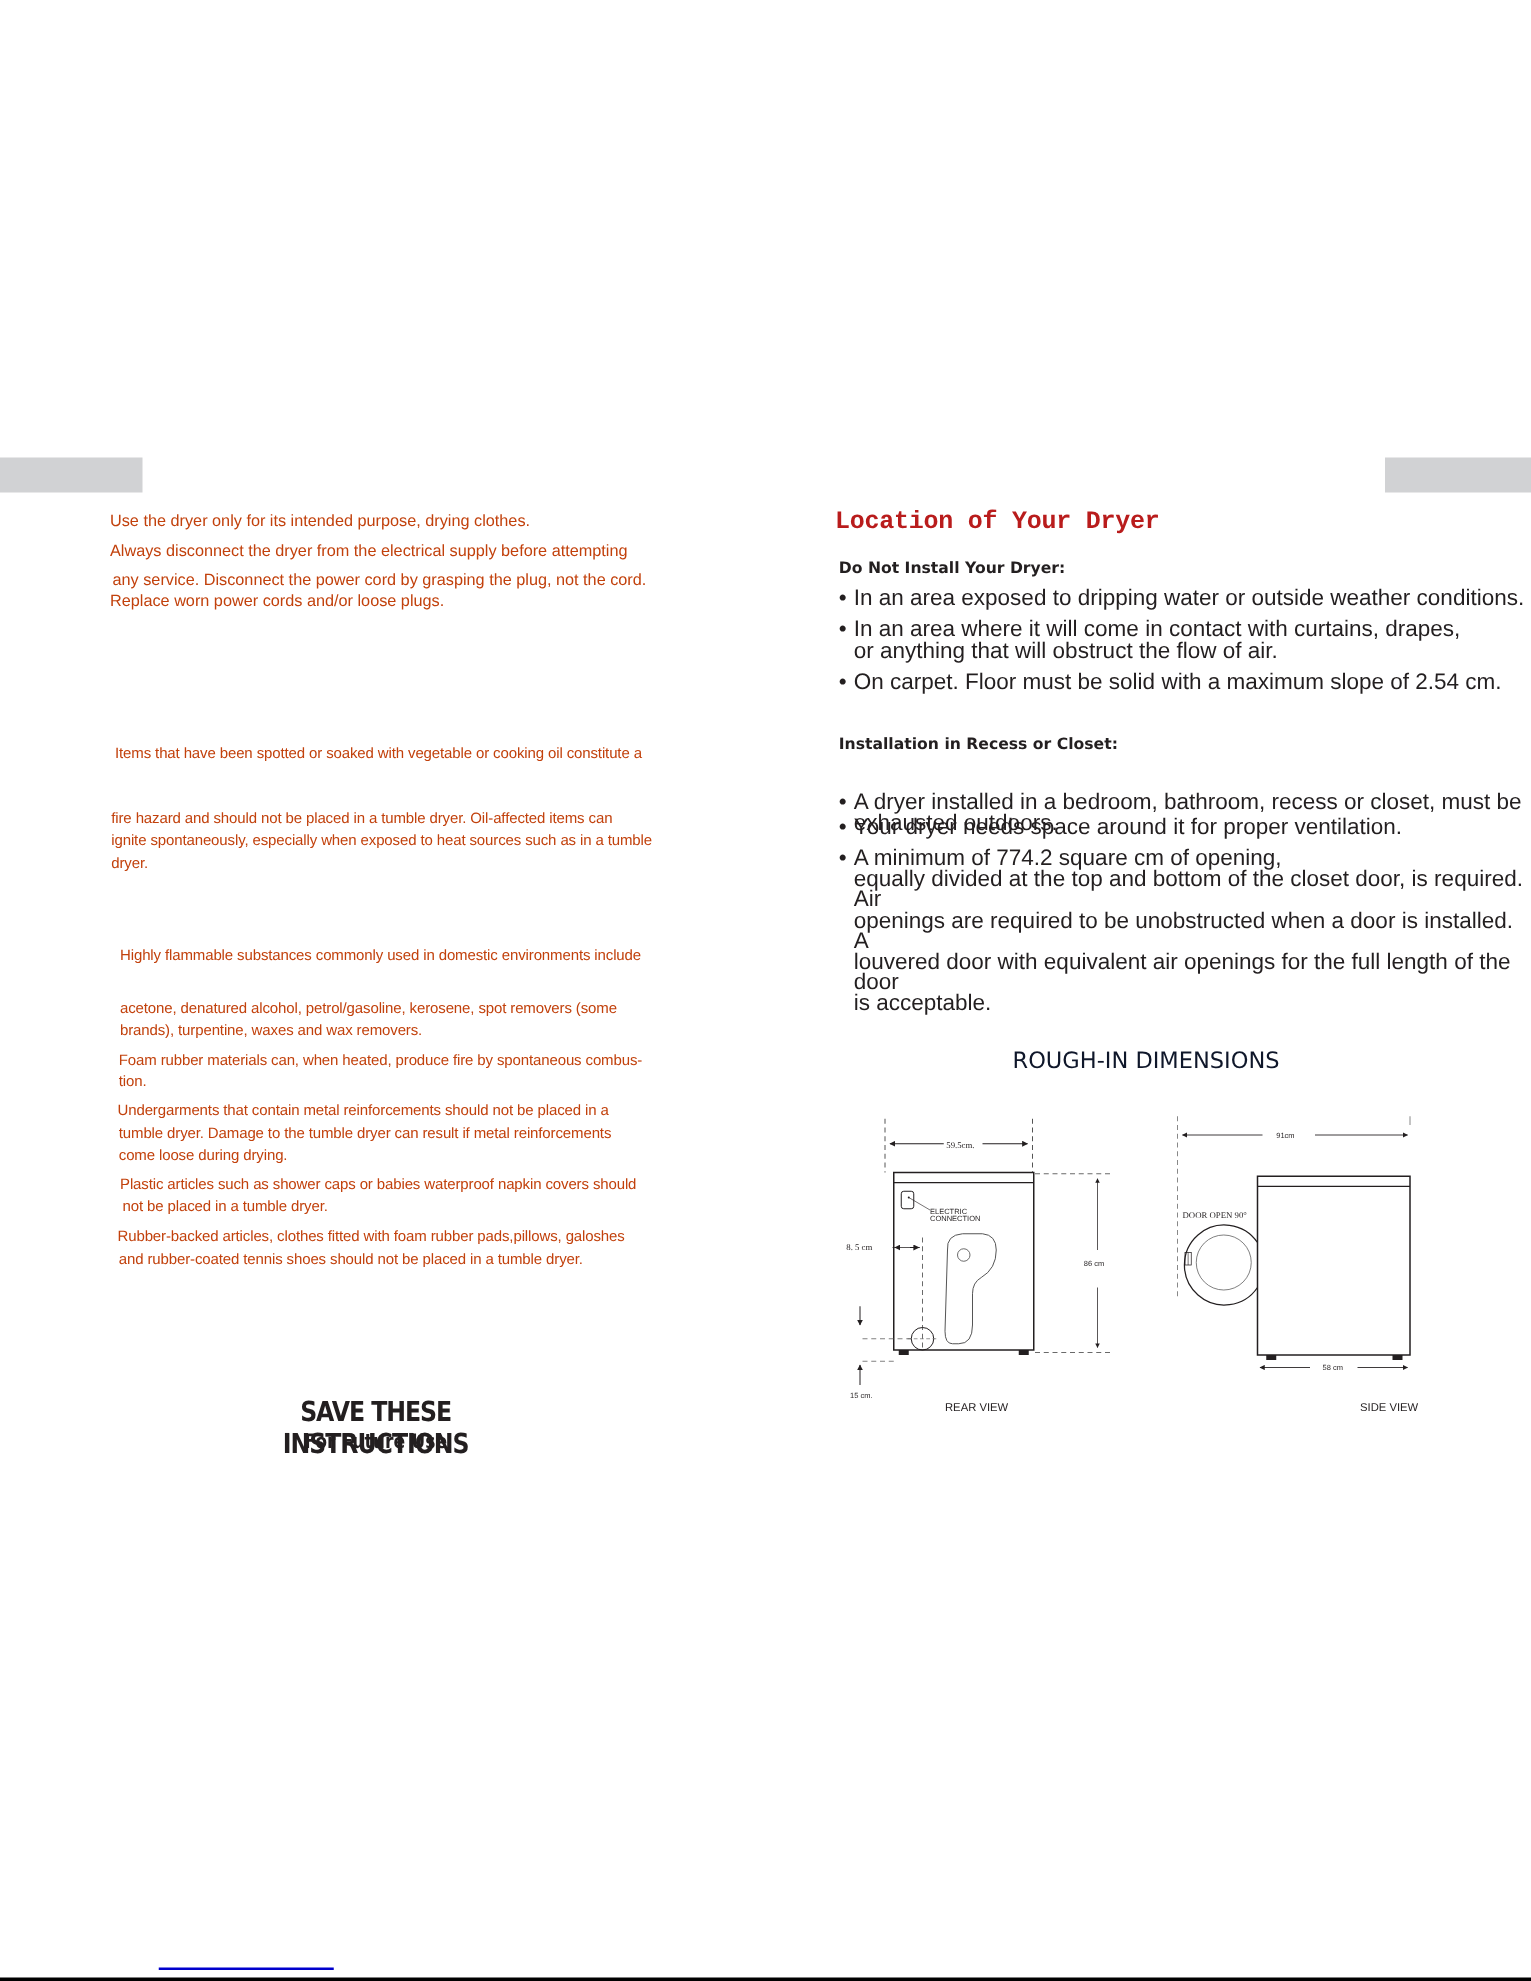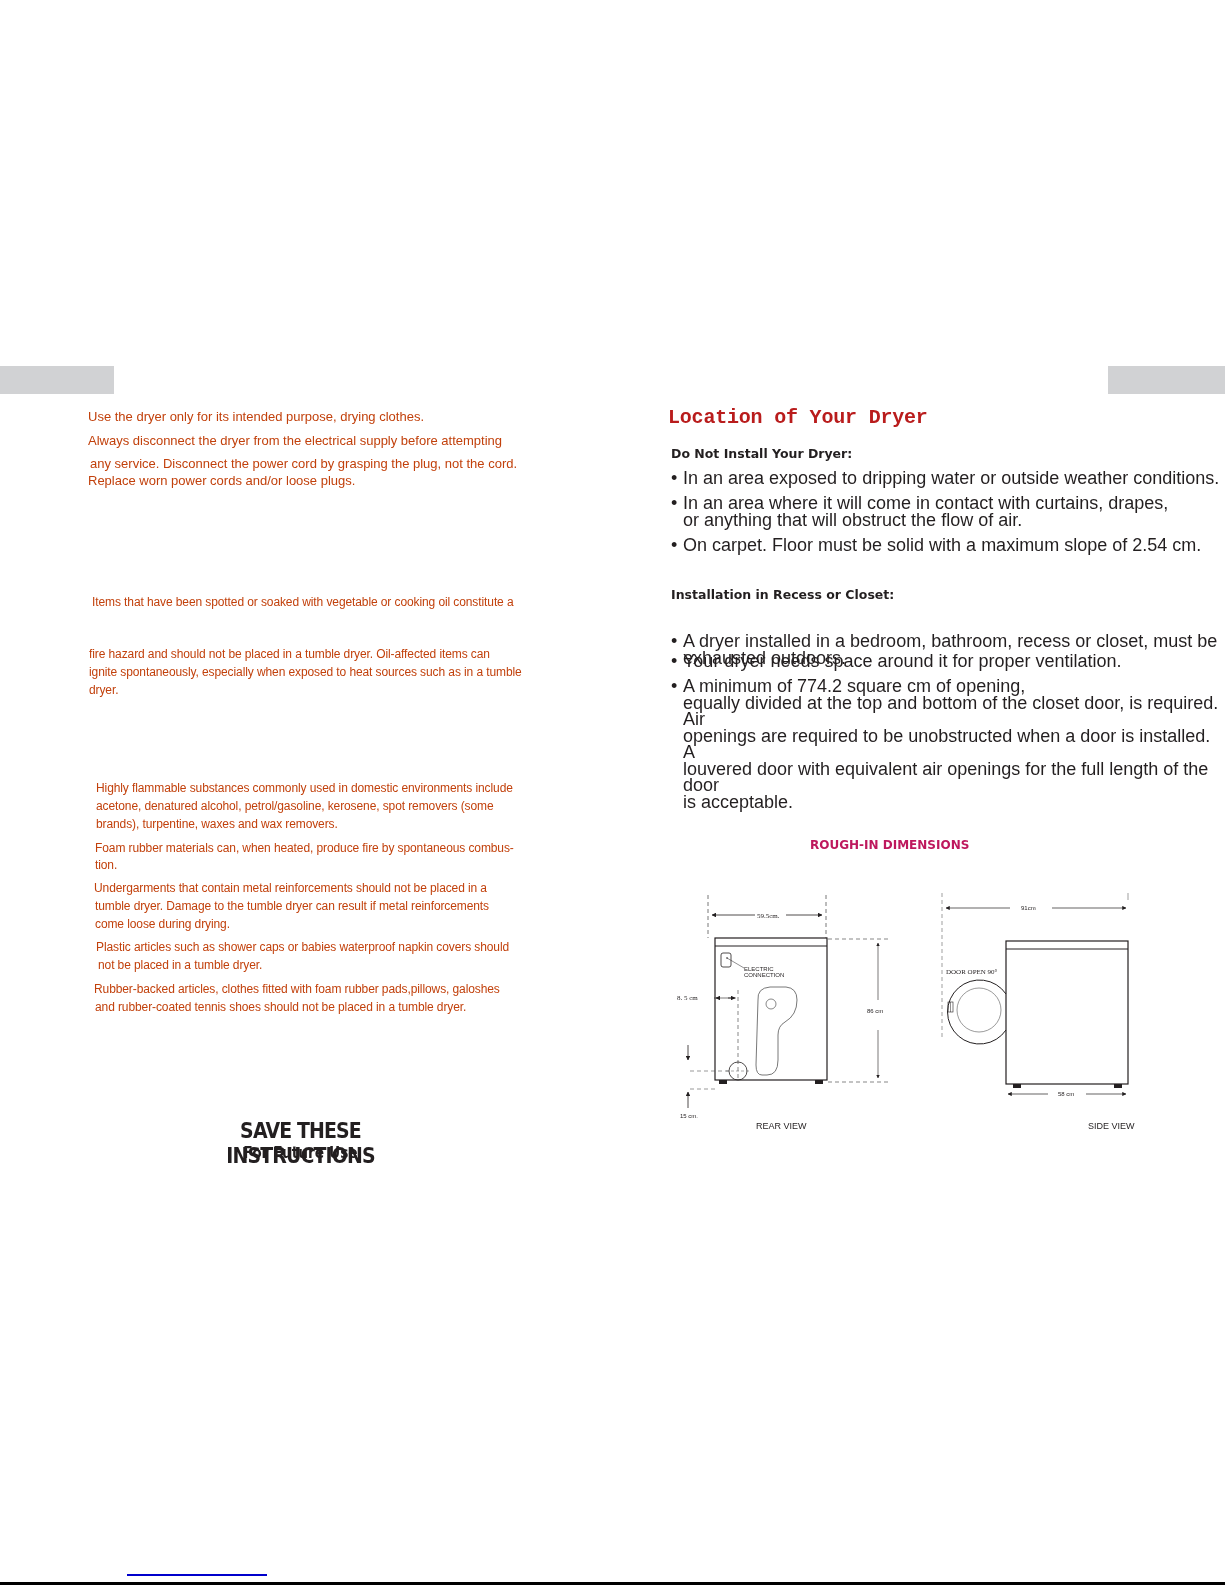--- a/index.html
+++ b/index.html
@@ -19,22 +19,22 @@
               font-family: "DejaVu Sans", sans-serif; font-weight: bold; font-size: 16px;
               transform: scaleX(0.86); transform-origin: center; color: #231f20; }
 
   .h1 { position: absolute; left: 668px; top: 406px; font-size: 20px; font-weight: bold;
         font-family: Liberation Mono, monospace; color: #b91c1c; letter-spacing: -0.2px; }
   .h2 { position: absolute; font-size: 12.5px; font-weight: bold; font-family: "DejaVu Sans", sans-serif; color: #231f20; }
   .bullet { position: absolute; font-size: 18px; line-height: 16.5px; color: #231f20; }
   .bullet .dot { display: inline-block; width: 12px; }
   .bullet .cont { display: block; padding-left: 12px; }
 
-  .diag-title { position: absolute; left: 810px; top: 838px; font-size: 12px; font-weight: bold;
-                font-family: "DejaVu Sans", sans-serif; color: #be185d; }
+  .diag-title { position: absolute; left: 810px; top: 838px; font-size: 18px; font-weight: normal;
+                font-family: "DejaVu Sans", sans-serif; color: #0f172a; }
   .view-label { position: absolute; top: 1121px; font-size: 9px; color: #231f20; }
 
   svg.diagram { position: absolute; left: 0; top: 0; }
   .dim { font-family: "Liberation Serif", serif; font-size: 7px; fill: #231f20; }
   .dimsmall { font-family: "Liberation Sans", sans-serif; font-size: 6px; fill: #231f20; }
 
   .link-line { position: absolute; left: 127px; top: 1574px; width: 140px; height: 2px; background: #0000cc; }
   .bottom-rule { position: absolute; left: 0; top: 1582px; width: 1225px; height: 3px; background: #000; }
 </style>
 </head>
@@ -50,21 +50,21 @@
   <p class="ptext" style="left:88px;top:472px;">Replace worn power cords and/or loose plugs.</p>
 
   <div>
     <p class="ptext narrow" style="left:92px;top:594px;font-size:12px;">Items that have been spotted or soaked with vegetable or cooking oil constitute a</p>
     <p class="ptext narrow" style="left:89px;top:646px;font-size:12px;">fire hazard and should not be placed in a tumble dryer. Oil-affected items can</p>
     <p class="ptext narrow" style="left:89px;top:664px;font-size:12px;">ignite spontaneously, especially when exposed to heat sources such as in a tumble</p>
     <p class="ptext narrow" style="left:89px;top:682px;font-size:12px;">dryer.</p>
   </div>
 
   <div>
-    <p class="ptext narrow" style="left:96px;top:780px;font-size:12px;">Highly flammable substances commonly used in domestic environments include</p>
+    <p class="ptext narrow" style="left:96px;top:756px;font-size:12px;">Highly flammable substances commonly used in domestic environments include</p>
     <p class="ptext narrow" style="left:96px;top:798px;font-size:12px;">acetone, denatured alcohol, petrol/gasoline, kerosene, spot removers (some</p>
     <p class="ptext narrow" style="left:96px;top:816px;font-size:12px;">brands), turpentine, waxes and wax removers.</p>
   </div>
 
   <div>
     <p class="ptext narrow" style="left:95px;top:840px;font-size:12px;">Foam rubber materials can, when heated, produce fire by spontaneous combus-</p>
     <p class="ptext narrow" style="left:95px;top:857px;font-size:12px;">tion.</p>
   </div>
 
   <div>

